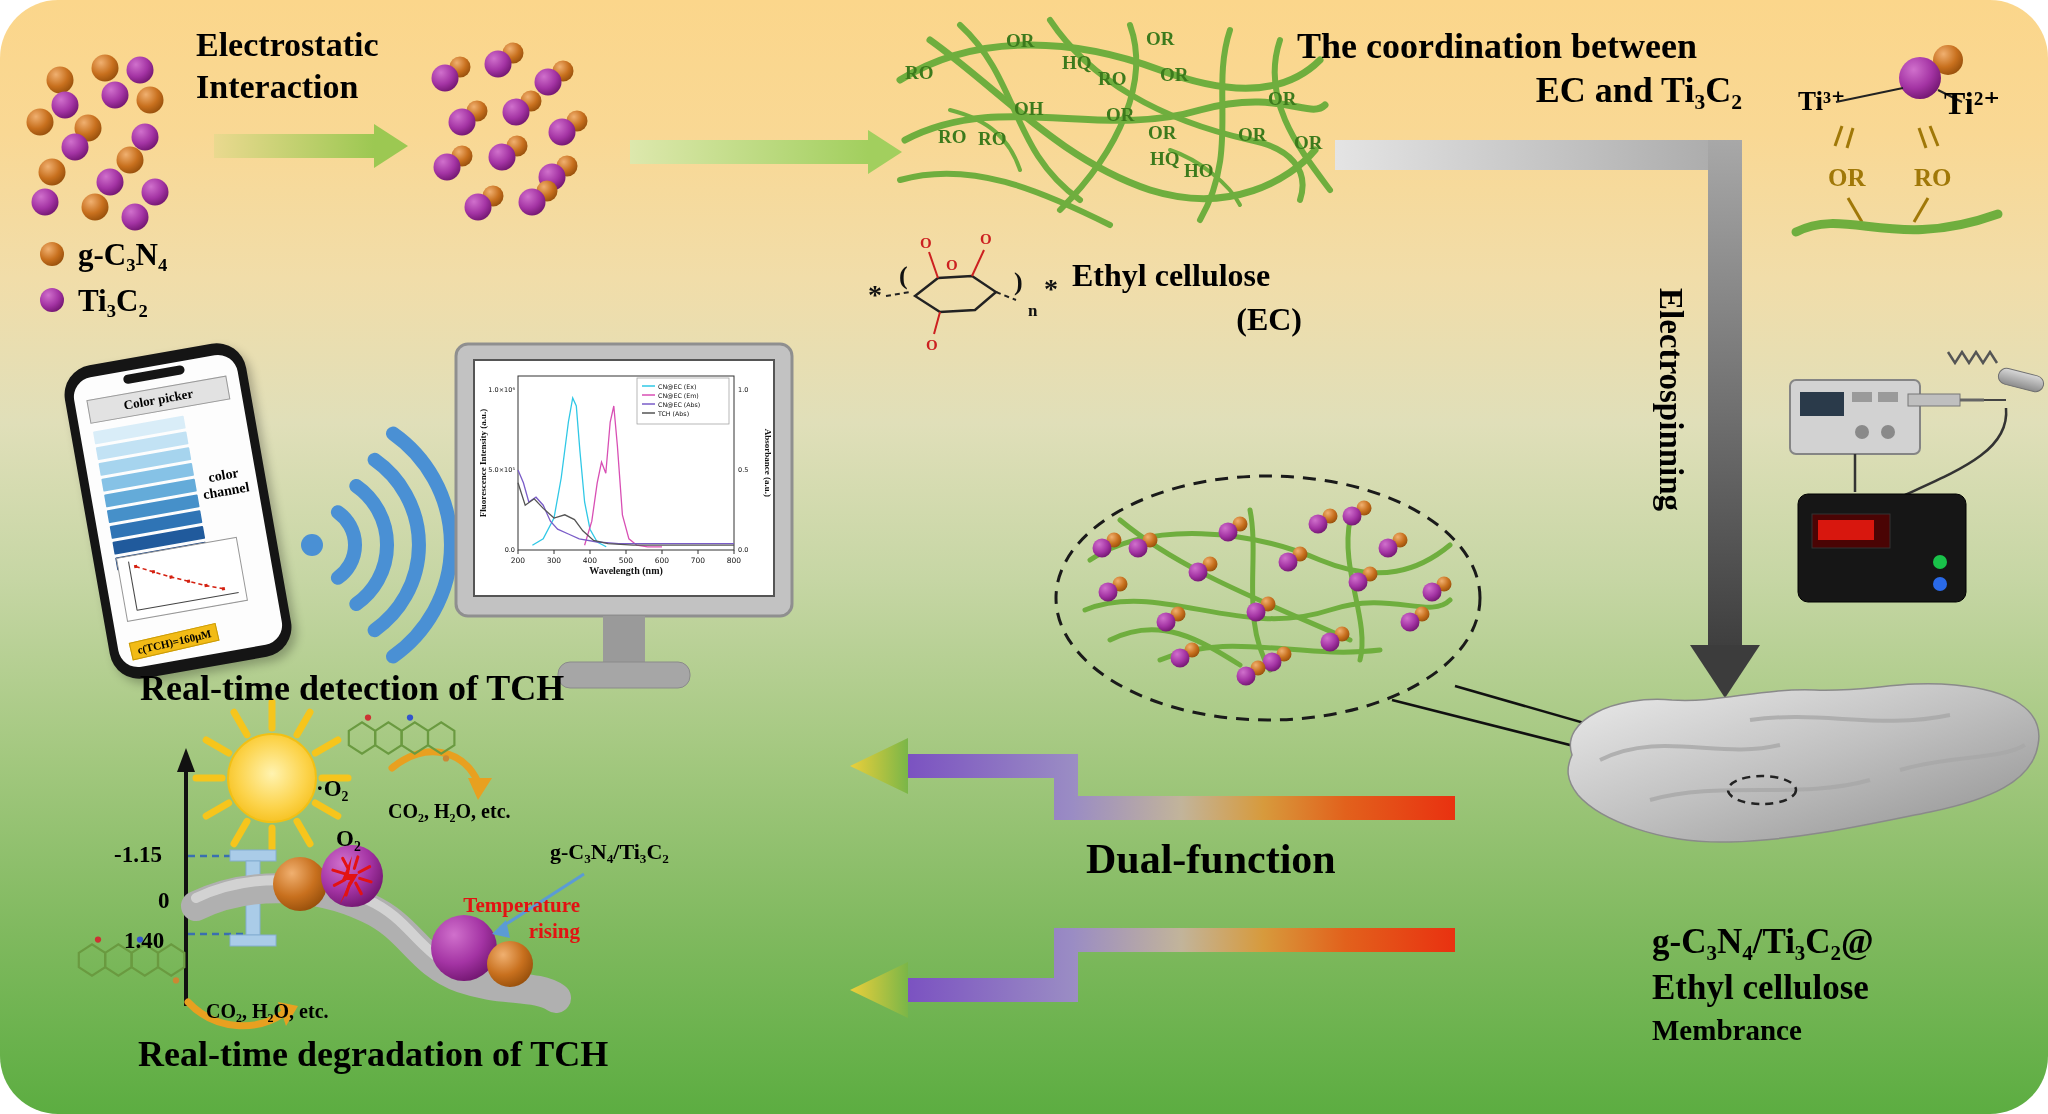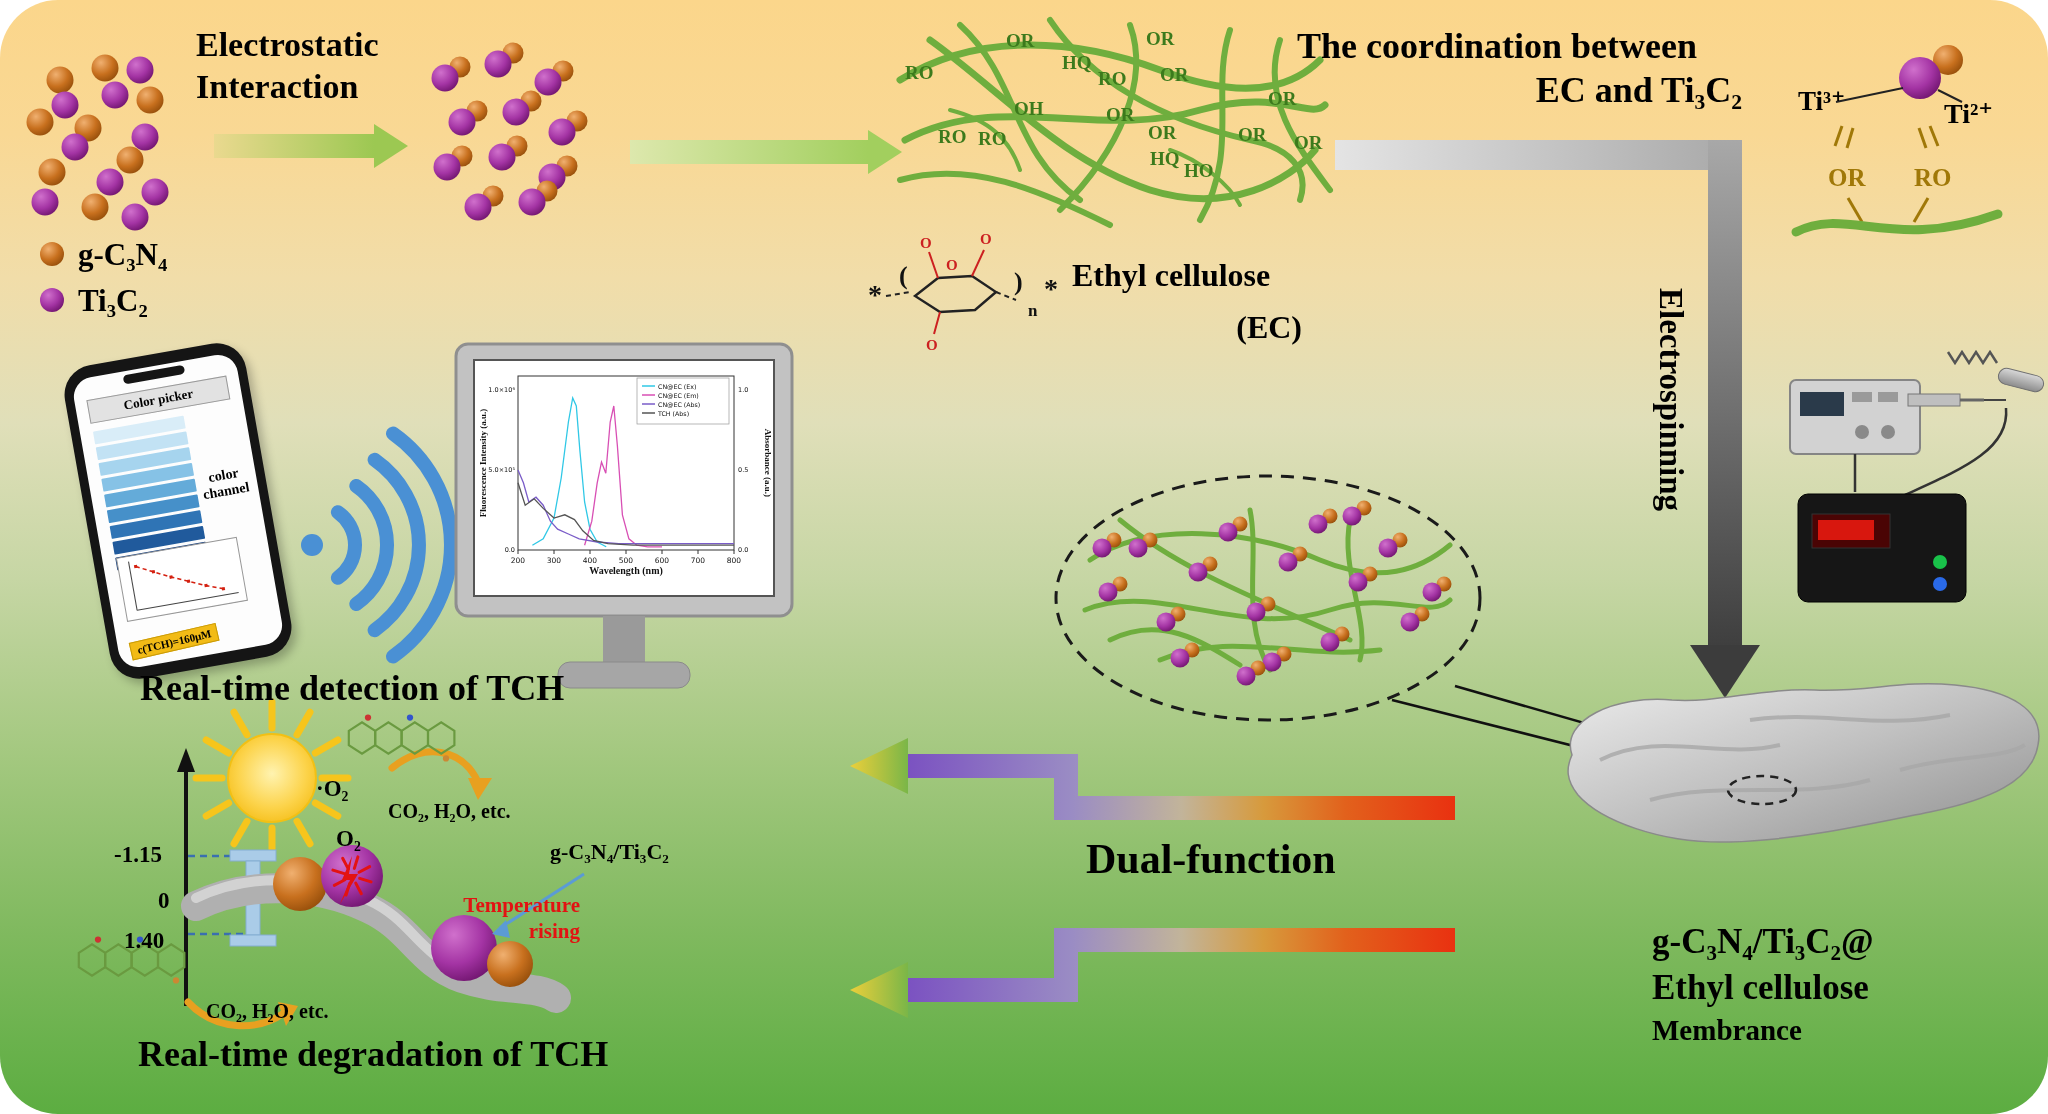--- a/index.html
+++ b/index.html
@@ -475,26 +475,26 @@
   <div class="t" style="left:78px;top:284px;font-size:31px;">Ti₃C₂</div>
 
   <div class="t" style="left:196px;top:26px;font-size:34px;">Electrostatic</div>
   <div class="t" style="left:196px;top:68px;font-size:34px;">Interaction</div>
 
 
   <div class="t" style="left:1297px;top:26px;font-size:36px;">The coordination between</div>
   <div class="t center" style="left:1297px;top:70px;width:445px;font-size:36px;">EC and Ti₃C₂</div>
 
   <div class="t" style="left:1072px;top:258px;font-size:32px;">Ethyl cellulose</div>
-  <div class="t center" style="left:1072px;top:302px;width:230px;font-size:32px;margin-top:8px;">(EC)</div>
+  <div class="t center" style="left:1072px;top:302px;width:230px;font-size:32px;">(EC)</div>
 
   <div class="t vert" style="left:1652px;top:288px;font-size:33px;">Electrospinning</div>
 
   <div class="t" style="left:1798px;top:86px;font-size:27px;">Ti³⁺</div>
-  <div class="t" style="left:1944px;top:86px;font-size:28px;margin-top:12px;">Ti²⁺</div>
+  <div class="t" style="left:1944px;top:86px;font-size:32px;">Ti²⁺</div>
   <div class="t" style="left:1828px;top:164px;font-size:25px;color:#a07808;">OR</div>
   <div class="t" style="left:1914px;top:164px;font-size:25px;color:#a07808;">RO</div>
 
   <div class="t" style="left:140px;top:668px;font-size:36px;">Real-time detection of TCH</div>
   <div class="t" style="left:138px;top:1034px;font-size:36px;">Real-time degradation of TCH</div>
 
   <div class="t" style="left:114px;top:842px;font-size:23px;">-1.15</div>
   <div class="t" style="left:158px;top:888px;font-size:23px;">0</div>
   <div class="t" style="left:124px;top:928px;font-size:23px;">1.40</div>
 

